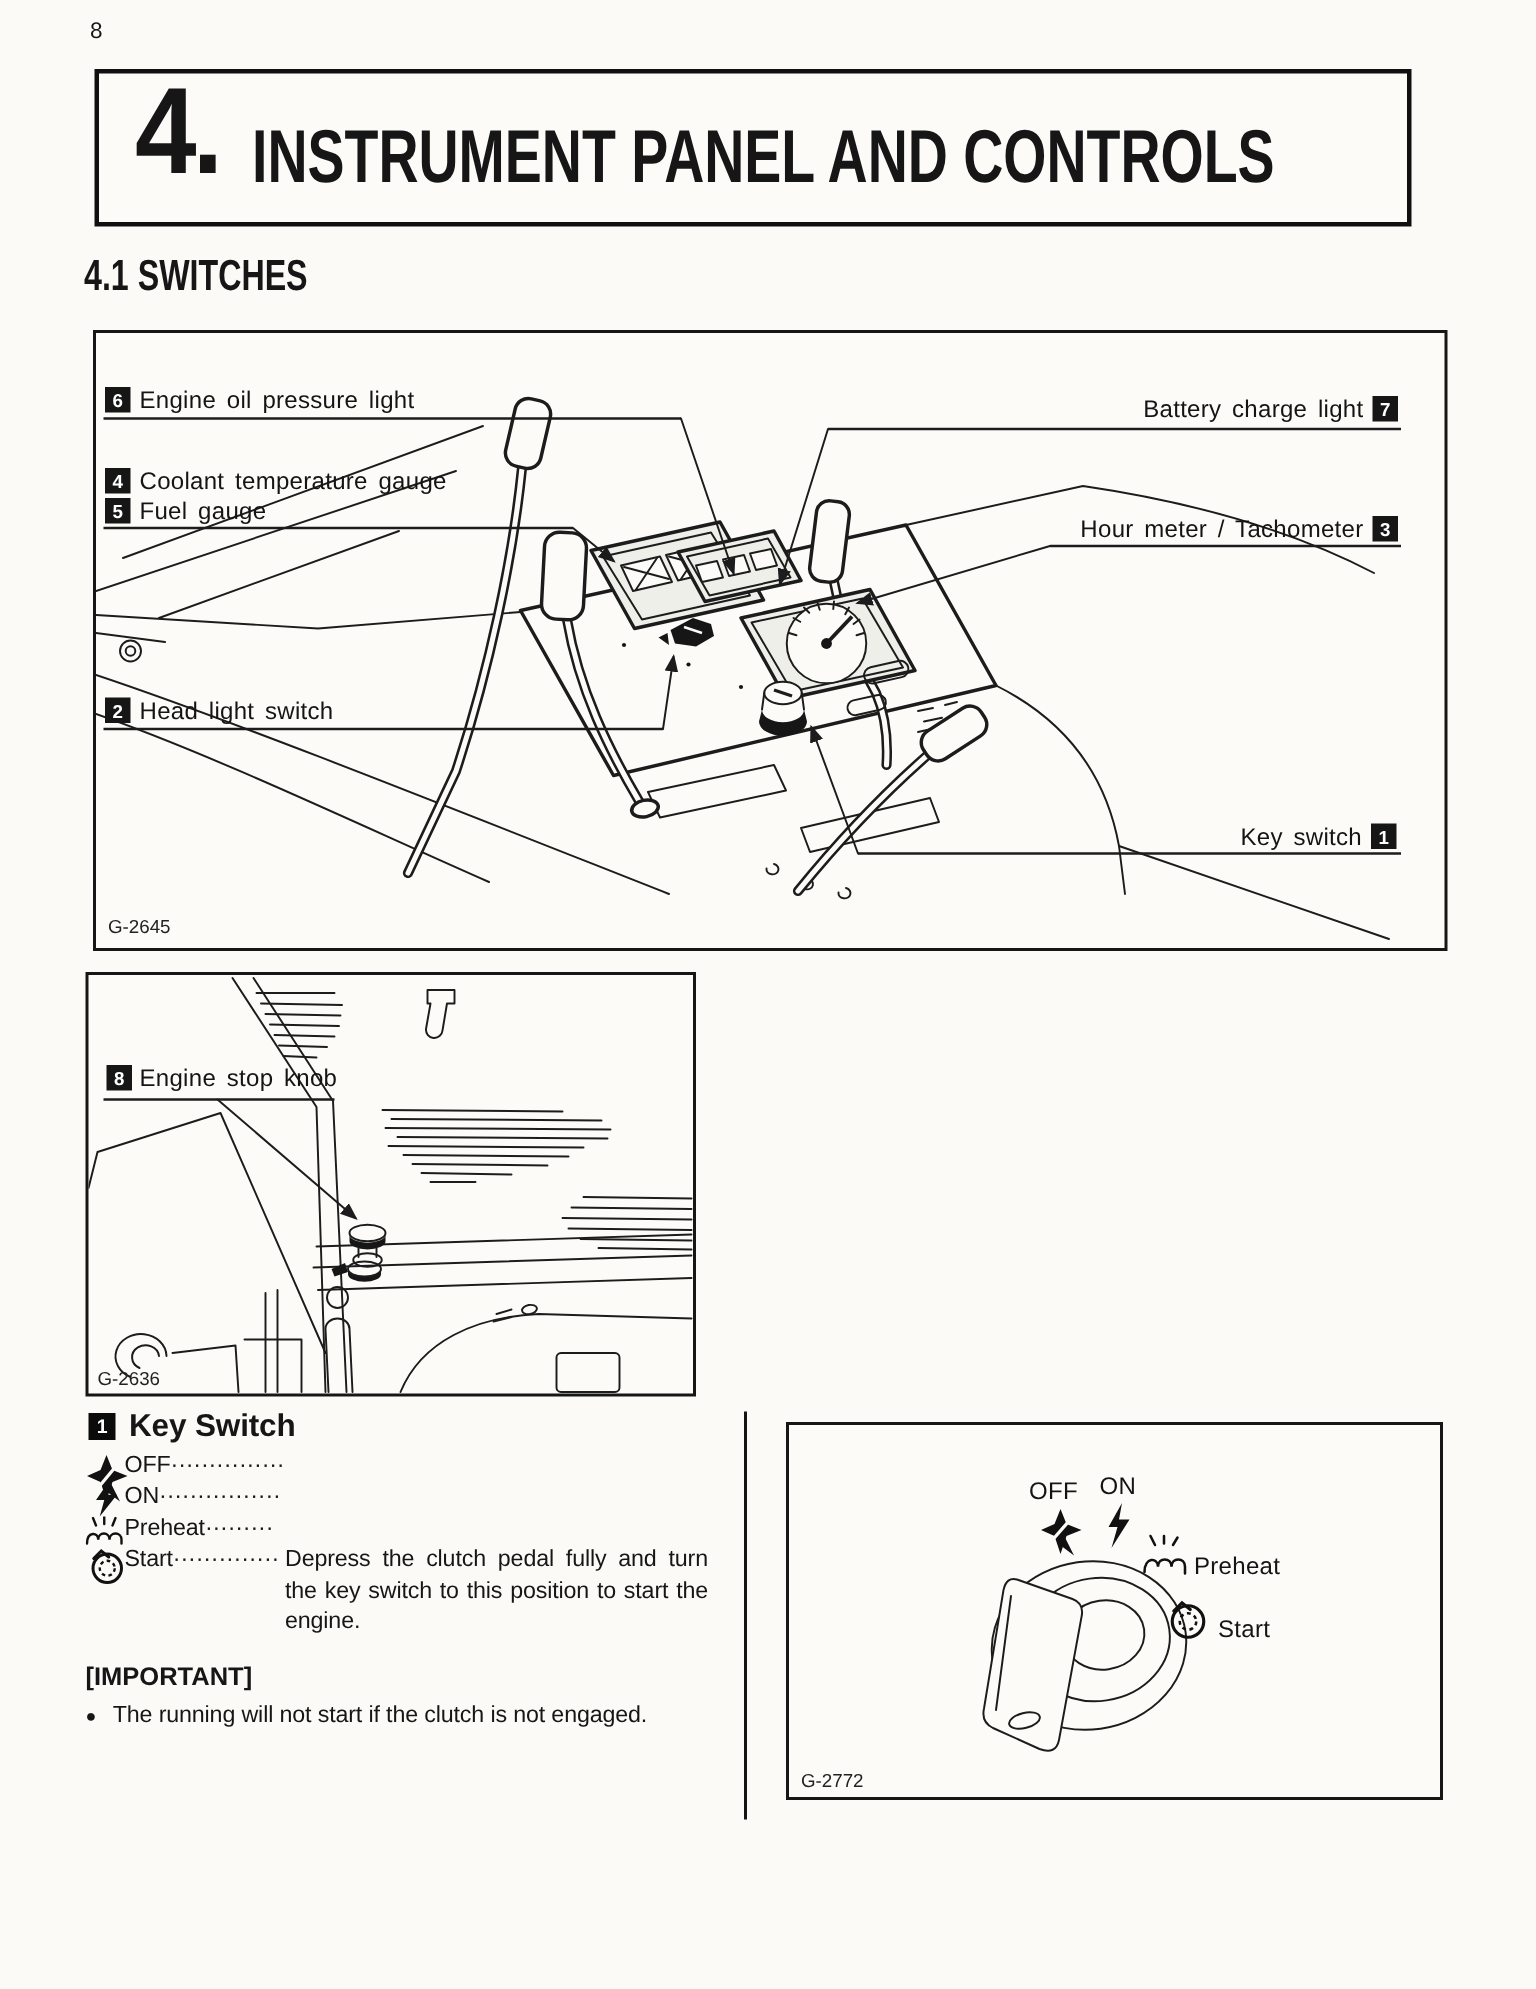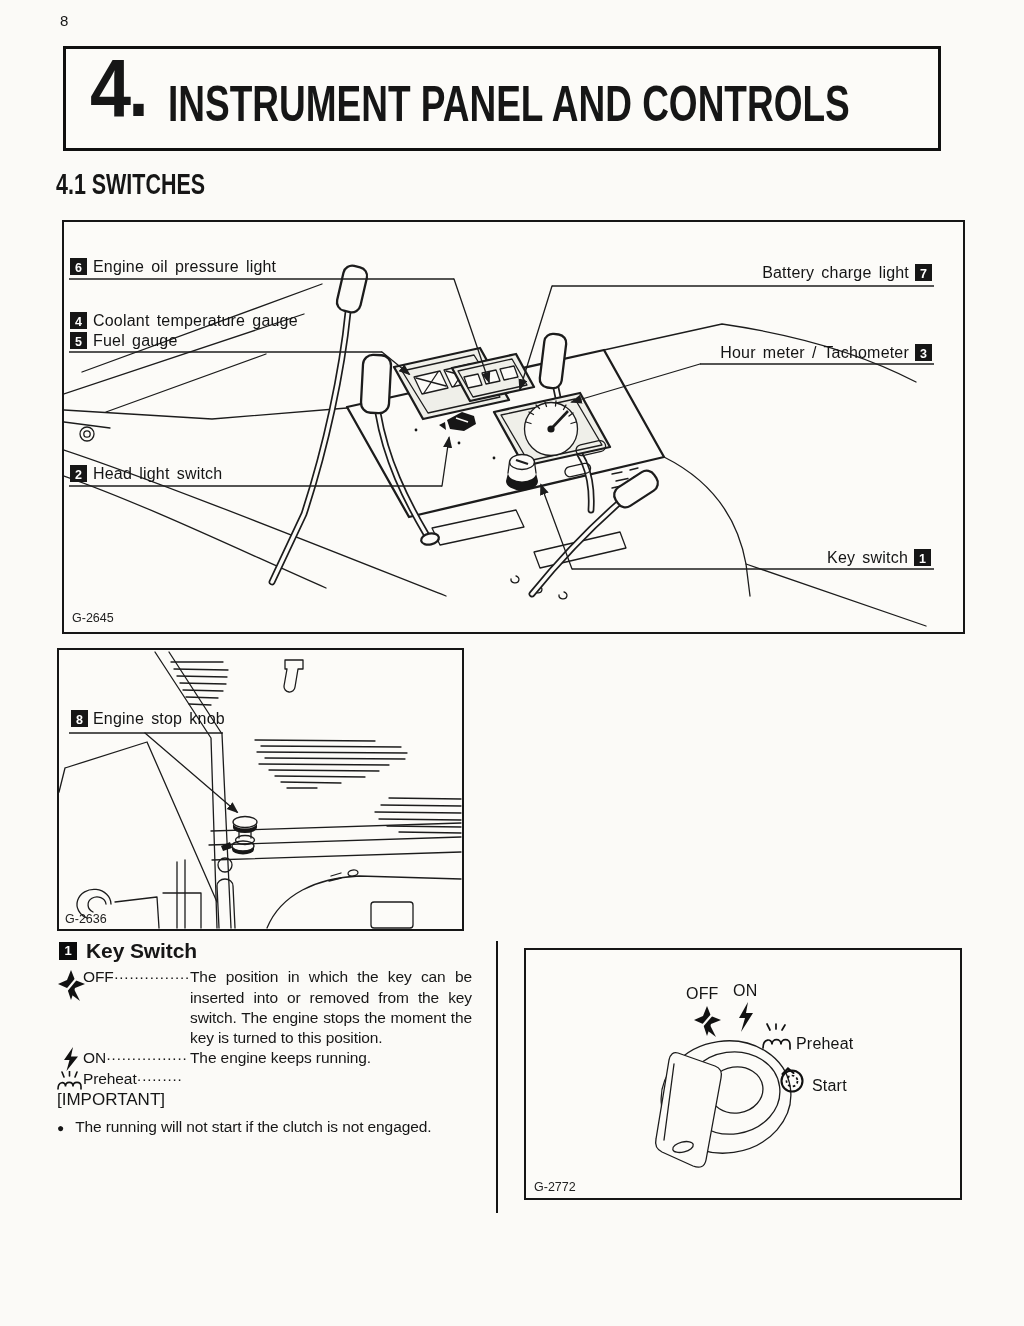--- a/index.html
+++ b/index.html
@@ -27,21 +27,21 @@
   
   .ks{position:absolute;left:57px;top:941px;width:440px;font-size:15.5px;line-height:20.3px;letter-spacing:-.1px;}
   .ks-head{display:flex;align-items:center;gap:9px;margin-left:2px;margin-bottom:6px;}
   .chip{width:18px;height:18px;background:#0b0b0b;color:#fff;font-size:13px;font-weight:bold;
         display:flex;align-items:center;justify-content:center;flex:0 0 18px;}
   .ks-title{font-size:21px;font-weight:bold;}
   .entry{position:relative;padding-left:133px;min-height:21px;}
   .e-icon{position:absolute;left:1px;top:0px;}
   .e-term{position:absolute;left:26px;top:0;width:106px;overflow:hidden;white-space:nowrap;}
   .e-desc{width:282px;text-align:justify;}
-  .imp{margin-top:0;font-weight:normal;font-size:17px;letter-spacing:0;}
+  .imp{margin-top:17px;font-weight:bold;font-size:17px;letter-spacing:0;}
   .note{margin-top:6px;display:flex;gap:11px;align-items:baseline;}
   .note .blt{font-size:12px;}
   .vdiv{position:absolute;left:496px;top:941px;width:2px;height:272px;background:#141414;}
 </style>
 </head>
 <body>
 
 <div class="page">
 
   <div class="pgnum">8</div>
@@ -247,45 +247,54 @@
 
     <div class="entry">
       <span class="e-icon" style="top:3px;">
         <svg width="28" height="32" viewBox="0 0 28 32">
           <path d="M13,0 L17,10 L27,14 L17,18 L13,30 L9,18 L0,14 L9,10 Z" fill="#111"></path>
           <path d="M4,26 L23,3" stroke="#fbfaf7" stroke-width="2.2" fill="none"></path>
           <path d="M16,19 L22,31 L14,25 Z" fill="#111"></path>
         </svg>
       </span>
       <span class="e-term"><span>OFF</span><span>···············</span></span>
-      <div class="e-desc">The position in which the key can be inserted into or removed from the key switch. The engine stops the moment the key is turned to this position.</div>
     </div>
 
     <div class="entry">
       <span class="e-icon" style="left:6px;top:-1px;">
         <svg width="16" height="24" viewBox="0 0 16 24">
           <path d="M10,0 L1,13 L6.5,13 L3.5,24 L15,9.5 L8,9.5 Z" fill="#111"></path>
         </svg>
       </span>
       <span class="e-term"><span>ON</span><span>················</span></span>
-      <div class="e-desc">The engine keeps running.</div>
     </div>
 
     <div class="entry">
       <span class="e-icon" style="left:0;top:2px;">
         <svg width="25" height="19" viewBox="0 0 25 19">
           <g stroke="#111" stroke-width="1.6" fill="none" stroke-linecap="round">
             <path d="M7,6 L5,1 M12.5,5 L12.5,0 M18,6 L20,1"></path>
             <path d="M1,18 C1,10 8.5,10 8.5,15.5 C8.5,10 16,10 16,15.5 C16,10 24,10 24,15.5 L24,18"></path>
           </g>
         </svg>
       </span>
       <span class="e-term"><span>Preheat</span><span>·········</span></span>
     </div>
 
+    <div class="entry">
+      <span class="e-icon" style="left:2px;top:1px;">
+        <svg width="24" height="26" viewBox="0 0 24 26">
+          <circle cx="12.5" cy="14.5" r="9.5" stroke="#111" stroke-width="2" fill="none"></circle>
+          <path d="M3.5,8 L8.5,3 L13.5,7" stroke="#111" stroke-width="2" fill="none" stroke-linecap="round"></path>
+          <circle cx="12.5" cy="14.5" r="5" stroke="#111" stroke-width="1.6" fill="none" stroke-dasharray="2.4,2.2"></circle>
+        </svg>
+      </span>
+      <span class="e-term"><span>Start</span><span>··············</span></span>
+      <div class="e-desc">Depress the clutch pedal fully and turn the key switch to this position to start the engine.</div>
+    </div>
 
     <div class="imp">[IMPORTANT]</div>
     <div class="note">
       <span class="blt">●</span>
       <span>The running will not start if the clutch is not engaged.</span>
     </div>
   </div>
 
   <div class="vdiv"></div>
 

